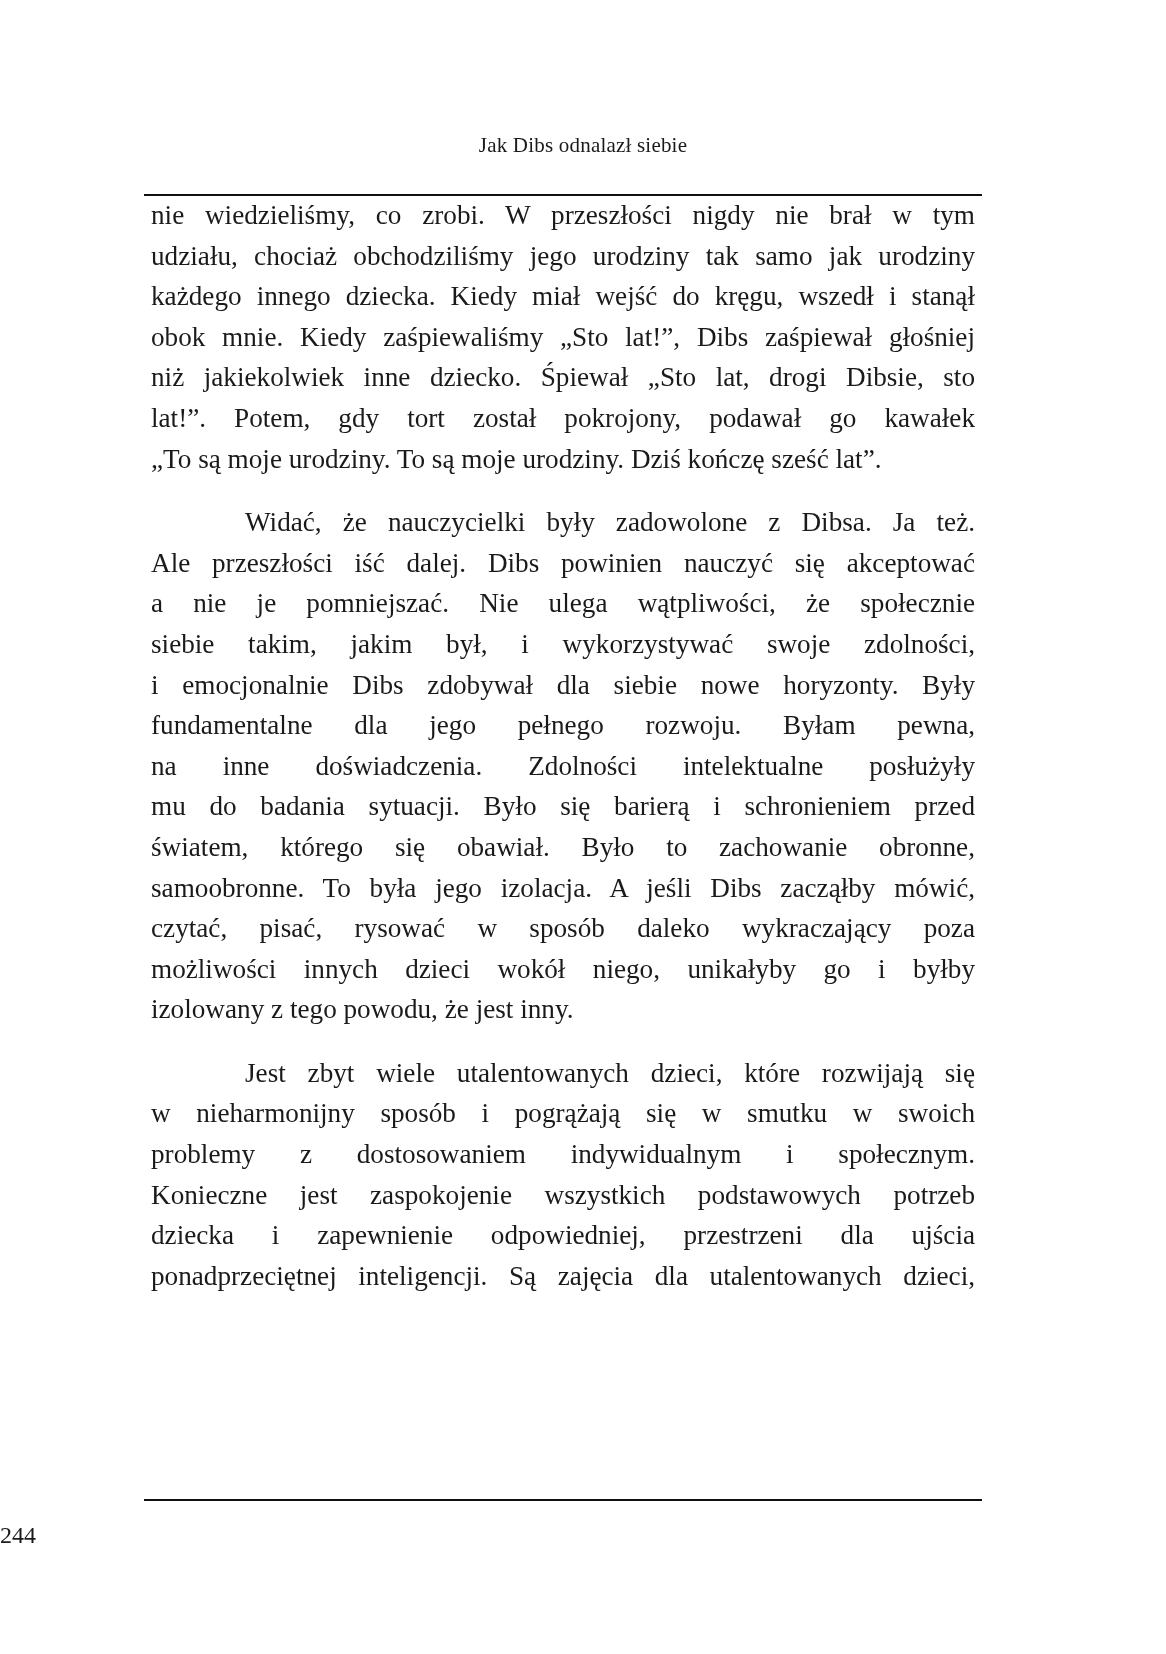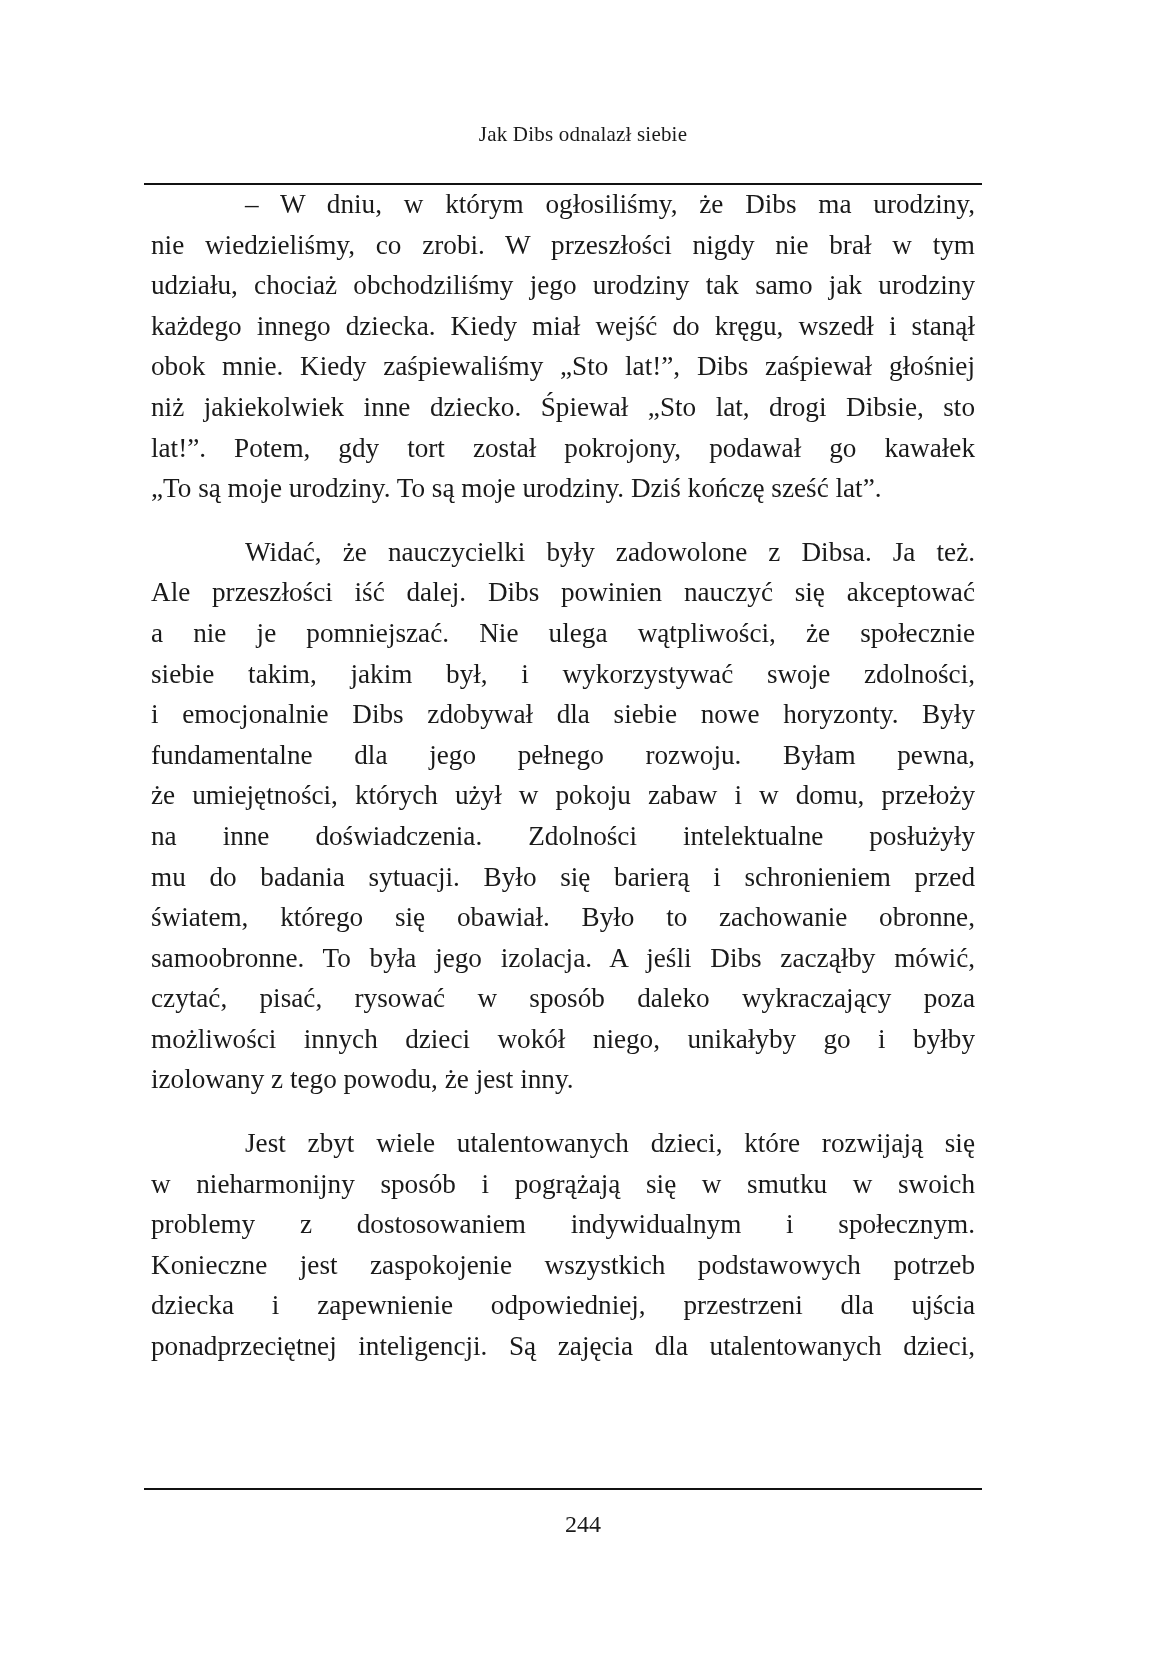--- a/index.html
+++ b/index.html
@@ -1,18 +1,18 @@
 <!DOCTYPE html>
 <html><head>
 <meta charset="utf-8">
 <style>
   html, body { margin: 0; padding: 0; background: #ffffff; }
   body { width: 1166px; height: 1654px; position: relative; overflow: hidden; }
   .page {
-    position: absolute; left: 0; top: 6px; width: 1166px; height: 1390px;
+    position: absolute; left: 0; top: 17px; width: 1166px; height: 1390px;
     font-family: "Liberation Serif", "DejaVu Serif", serif; color: #1a1a1a;
   }
   .running-head {
     position: absolute; top: 116px; left: 0; width: 1166px;
     text-align: center; font-size: 21px; letter-spacing: 0.2px;
   }
   .rule {
     position: absolute; left: 144px; width: 838px; height: 2px; background: #111;
   }
   .rule.top { top: 177px; }
@@ -21,49 +21,47 @@
     position: absolute; left: 151px; top: 178px; width: 824px;
     font-size: 27.2px; line-height: 40.6px; text-align: justify;
   }
   .para { margin: 0; text-indent: 94px; text-align: justify; }
   .para + .para { margin-top: 23px; }
   .line { display: block; text-align: justify; text-align-last: justify; white-space: nowrap; }
   .line.last { text-align-last: left; }
   .line.first { padding-left: 94px; }
   .page-number {
     position: absolute; top: 1505px; left: 0; width: 1166px;
-    text-align: center; font-size: 24px;
+    font-size: 24px;
   }
 </style>
 </head>
 <body>
 
 <div class="page">
   <div class="running-head">Jak Dibs odnalazł siebie</div>
   <div class="rule top"></div>
 
   <div class="body-text">
     <div class="para" style="text-indent: 0px;">
-        <span class="line first">– W dniu, w którym ogłosiliśmy, że Dibs ma urodziny,</span>
         <span class="line">nie wiedzieliśmy, co zrobi. W przeszłości nigdy nie brał w tym</span>
         <span class="line">udziału, chociaż obchodziliśmy jego urodziny tak samo jak urodziny</span>
         <span class="line">każdego innego dziecka. Kiedy miał wejść do kręgu, wszedł i stanął</span>
         <span class="line">obok mnie. Kiedy zaśpiewaliśmy „Sto lat!”, Dibs zaśpiewał głośniej</span>
         <span class="line">niż jakiekolwiek inne dziecko. Śpiewał „Sto lat, drogi Dibsie, sto</span>
         <span class="line">lat!”. Potem, gdy tort został pokrojony, podawał go kawałek</span>
         <span class="line last">„To są moje urodziny. To są moje urodziny. Dziś kończę sześć lat”.</span>
       </div>
     <div class="para" style="text-indent: 0px;">
         <span class="line first">Widać, że nauczycielki były zadowolone z Dibsa. Ja też.</span>
         <span class="line">Ale przeszłości iść dalej. Dibs powinien nauczyć się akceptować</span>
         <span class="line">a nie je pomniejszać. Nie ulega wątpliwości, że społecznie</span>
         <span class="line">siebie takim, jakim był, i wykorzystywać swoje zdolności,</span>
         <span class="line">i emocjonalnie Dibs zdobywał dla siebie nowe horyzonty. Były</span>
         <span class="line">fundamentalne dla jego pełnego rozwoju. Byłam pewna,</span>
-        <span class="line">że umiejętności, których użył w pokoju zabaw i w domu, przełoży</span>
         <span class="line">na inne doświadczenia. Zdolności intelektualne posłużyły</span>
         <span class="line">mu do badania sytuacji. Było się barierą i schronieniem przed</span>
         <span class="line">światem, którego się obawiał. Było to zachowanie obronne,</span>
         <span class="line">samoobronne. To była jego izolacja. A jeśli Dibs zacząłby mówić,</span>
         <span class="line">czytać, pisać, rysować w sposób daleko wykraczający poza</span>
         <span class="line">możliwości innych dzieci wokół niego, unikałyby go i byłby</span>
         <span class="line last">izolowany z tego powodu, że jest inny.</span>
       </div>
     <div class="para" style="text-indent: 0px;">
         <span class="line first">Jest zbyt wiele utalentowanych dzieci, które rozwijają się</span>

